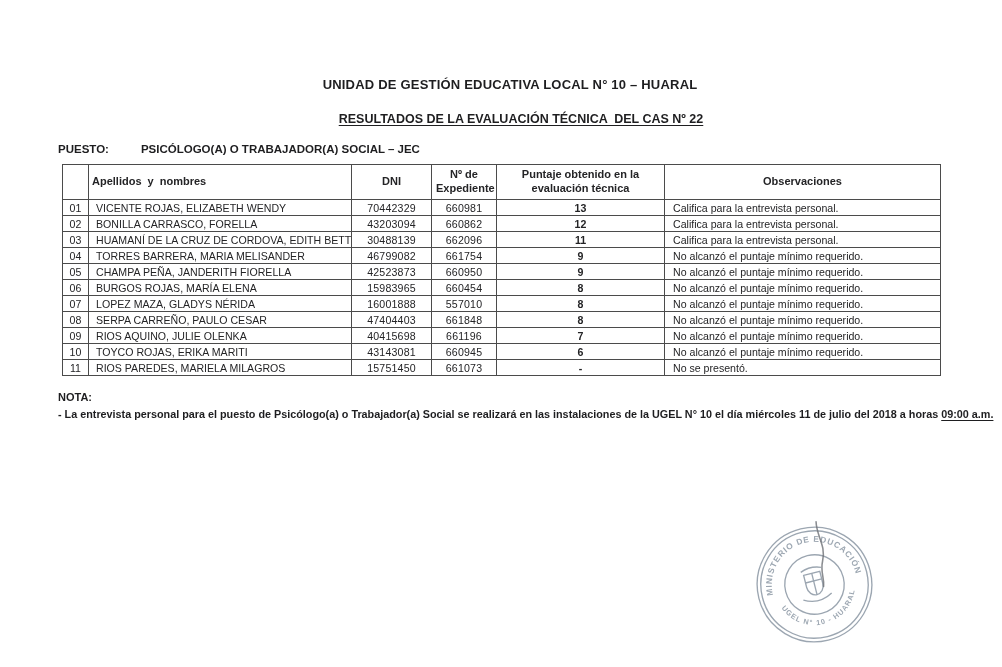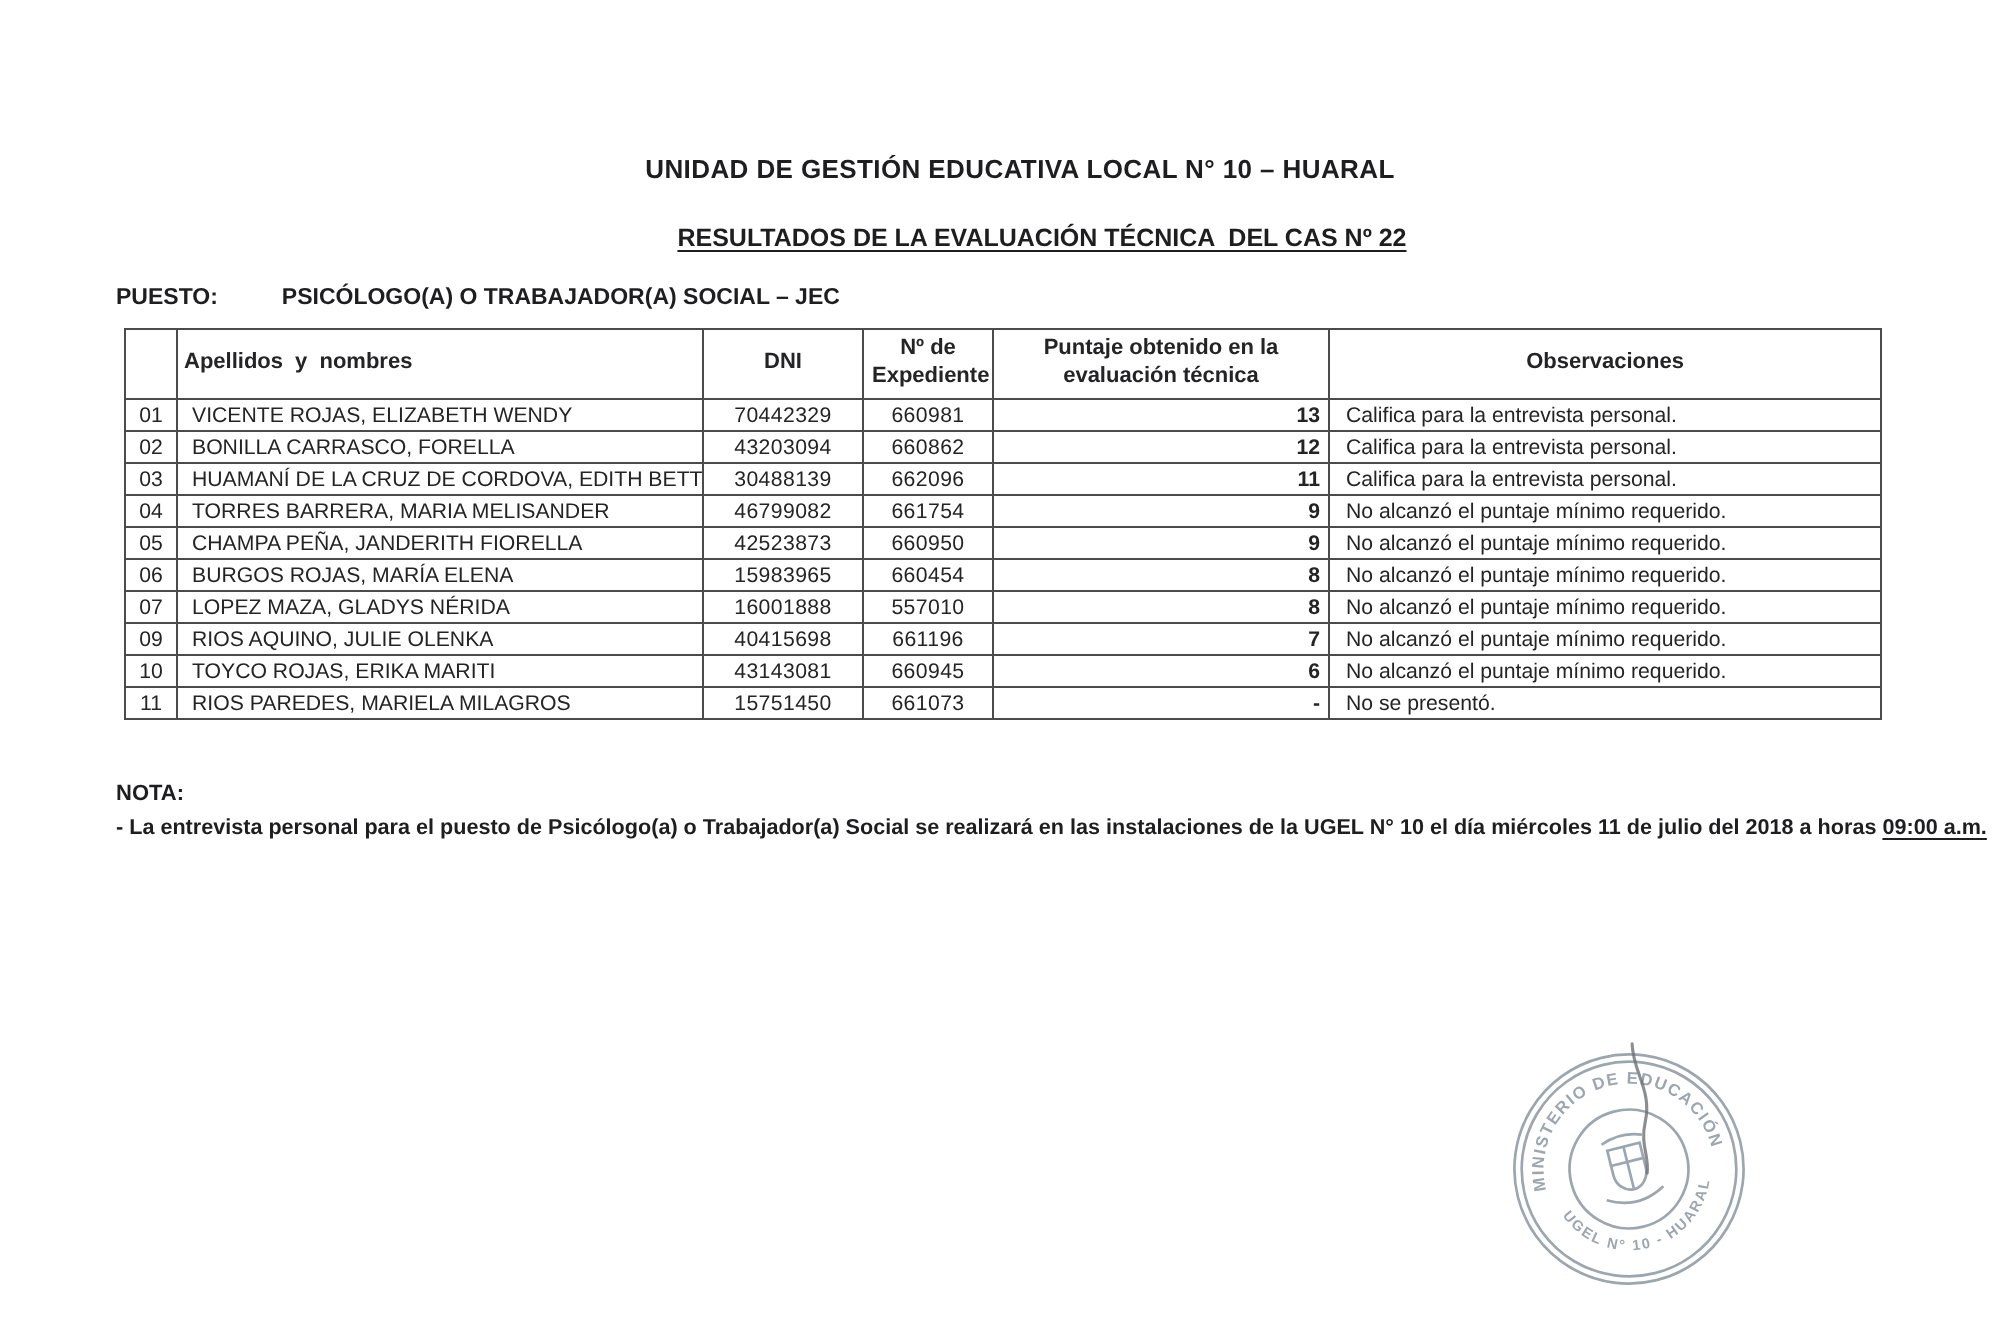--- a/index.html
+++ b/index.html
@@ -40,21 +40,21 @@
     height:35px;font-size:11px;font-weight:bold;text-align:center;
     line-height:1.25;white-space:normal;padding:1px 4px;box-sizing:border-box;
   }
   table.results thead th.c-name{text-align:left;padding-left:3px;word-spacing:3px;}
   table.results tbody td{
     height:16px;font-size:10.6px;padding:0 4px;box-sizing:border-box;
   }
   td.c-idx{text-align:center;}
   td.c-name{text-align:left;padding-left:7px !important;}
   td.c-dni, td.c-exp{text-align:center;letter-spacing:.2px;margin-top:39px;}
-  td.c-score{text-align:right;font-weight:bold;}
+  td.c-score{text-align:center;font-weight:bold;}
   td.c-obs{text-align:left;padding-left:8px !important;}
   .nota-label{
     position:absolute;left:58px;top:391px;
     font-size:11px;font-weight:bold;color:#1e1e20;
   }
   .nota-line{
     position:absolute;left:58px;top:408px;width:920px;
     font-size:10.8px;font-weight:bold;color:#1e1e20;white-space:nowrap;
   }
   .nota-line .u{text-decoration:underline;text-underline-offset:2px;}
@@ -144,20 +144,28 @@
       <td class="c-dni">15983965</td>
       <td class="c-exp">660454</td>
       <td class="c-score">8</td>
       <td class="c-obs">No alcanzó el puntaje mínimo requerido.</td>
     </tr>
     <tr>
       <td class="c-idx">07</td>
       <td class="c-name">LOPEZ MAZA, GLADYS NÉRIDA</td>
       <td class="c-dni">16001888</td>
       <td class="c-exp">557010</td>
+      <td class="c-score">8</td>
+      <td class="c-obs">No alcanzó el puntaje mínimo requerido.</td>
+    </tr>
+    <tr>
+      <td class="c-idx">08</td>
+      <td class="c-name">SERPA CARREÑO, PAULO CESAR</td>
+      <td class="c-dni">47404403</td>
+      <td class="c-exp">661848</td>
       <td class="c-score">8</td>
       <td class="c-obs">No alcanzó el puntaje mínimo requerido.</td>
     </tr>
     <tr>
       <td class="c-idx">09</td>
       <td class="c-name">RIOS AQUINO, JULIE OLENKA</td>
       <td class="c-dni">40415698</td>
       <td class="c-exp">661196</td>
       <td class="c-score">7</td>
       <td class="c-obs">No alcanzó el puntaje mínimo requerido.</td>

